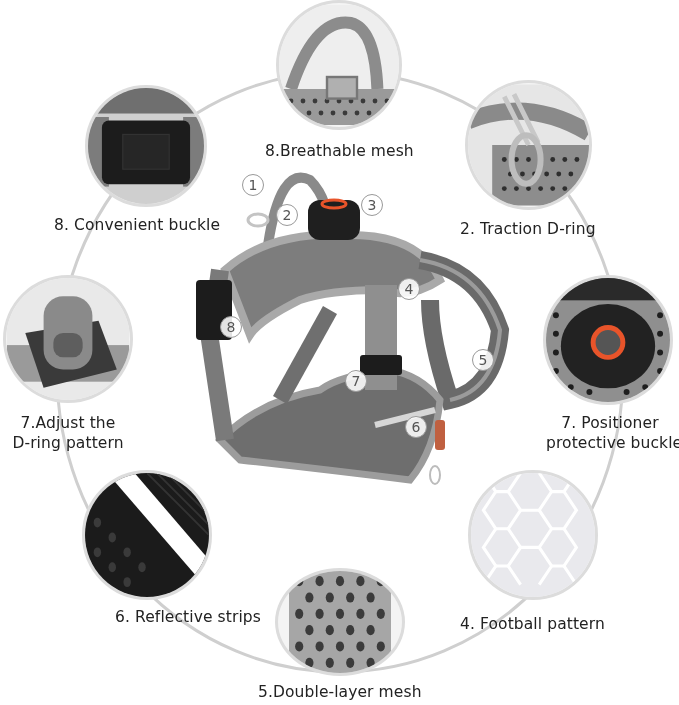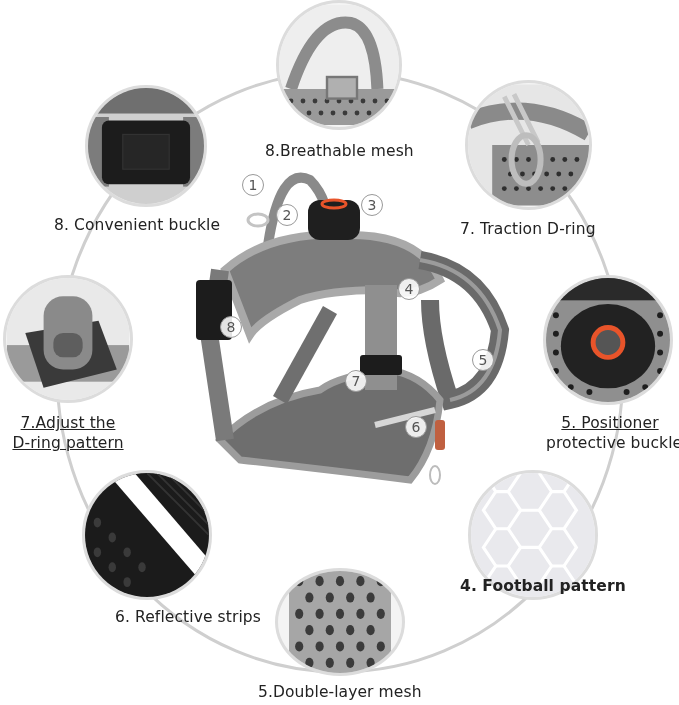--- a/index.html
+++ b/index.html
@@ -3,21 +3,21 @@
   <meta charset="utf-8">
   <style>
     html, body { margin: 0; padding: 0; background: #ffffff; }
     body { width: 679px; height: 705px; position: relative; overflow: hidden;
            font-family: "DejaVu Sans", "Liberation Sans", sans-serif; color: #1f1f1f; }
     .ring { position: absolute; left: 0; top: 0; }
     .feature-circle { position: absolute; border-radius: 50%; border: 3px solid #dcdcdc;
                       box-sizing: border-box; overflow: hidden; background: #f4f4f4; }
     .feature-circle svg { width: 100%; height: 100%; display: block; }
     .label { position: absolute; font-size: 15.5px; line-height: 20px; white-space: nowrap; color: #222; letter-spacing: 0.1px; }
-    .label.center { text-align: center; text-decoration: underline; }
+    .label.center { text-align: center; }
     .harness { position: absolute; left: 180px; top: 160px; width: 340px; height: 330px; }
     .marker { position: absolute; width: 22px; height: 22px; border-radius: 50%;
               border: 1.3px solid #999; background: rgba(255,255,255,0.88); box-sizing: border-box;
               font-size: 14px; line-height: 20px; text-align: center; color: #555; }
   </style>
 </head>
 <body>
 
 <svg class="ring" width="679" height="705">
   <ellipse cx="340" cy="372" rx="283" ry="300" fill="none" stroke="#cfcfcf" stroke-width="3"></ellipse>
@@ -75,21 +75,21 @@
         <circle cx="40" cy="86" r="2"></circle>
         <circle cx="50" cy="86" r="2"></circle>
         <circle cx="60" cy="86" r="2"></circle>
         <circle cx="70" cy="86" r="2"></circle>
         <circle cx="80" cy="86" r="2"></circle>
     </g>
     <path d="M30 10 L50 50 M38 8 L58 48" stroke="#c8c8c8" stroke-width="4"></path>
     <ellipse cx="48" cy="62" rx="12" ry="20" fill="none" stroke="#bdbdbd" stroke-width="5"></ellipse>
   </svg>
 </div>
-<div class="label" style="left:460px;top:219px;">7. Traction D-ring</div>
+<div class="label" style="left:460px;top:219px;">2. Traction D-ring</div>
 
 <div class="feature-circle" style="left:543px;top:275px;width:130px;height:130px;">
   <svg viewBox="0 0 100 100">
     <rect width="100" height="100" fill="#8f8f8f"></rect>
     <rect x="0" y="0" width="100" height="18" fill="#2a2a2a"></rect>
     <g fill="#1e1e1e">
       <circle cx="8" cy="30" r="2.4"></circle>
         <circle cx="8" cy="45" r="2.4"></circle>
         <circle cx="8" cy="60" r="2.4"></circle>
         <circle cx="8" cy="75" r="2.4"></circle>
@@ -100,36 +100,36 @@
       <circle cx="20" cy="88" r="2.4"></circle>
         <circle cx="35" cy="92" r="2.4"></circle>
         <circle cx="65" cy="92" r="2.4"></circle>
         <circle cx="80" cy="88" r="2.4"></circle>
     </g>
     <ellipse cx="50" cy="55" rx="38" ry="34" fill="#222"></ellipse>
     <circle cx="50" cy="52" r="12" fill="#555"></circle>
     <circle cx="50" cy="52" r="12" fill="none" stroke="#e8542a" stroke-width="4"></circle>
   </svg>
 </div>
-<div class="label center" style="left:555px;top:413px;width:110px;">5. Positioner</div>
+<div class="label center" style="left:555px;top:413px;width:110px;">7. Positioner</div>
 <div class="label" style="left:546px;top:433px;">protective buckle</div>
 
 <div class="feature-circle" style="left:468px;top:470px;width:130px;height:130px;">
   <svg viewBox="0 0 100 100">
     <rect width="100" height="100" fill="#e9e9ed"></rect>
     <g fill="none" stroke="#ffffff" stroke-width="2.5">
       <path d="M10 0 L20 15 L10 30 L20 45 L10 60 L20 75 L10 90 L20 105"></path>
       <path d="M40 0 L30 15 L40 30 L30 45 L40 60 L30 75 L40 90"></path>
       <path d="M55 0 L65 15 L55 30 L65 45 L55 60 L65 75 L55 90"></path>
       <path d="M85 0 L75 15 L85 30 L75 45 L85 60 L75 75 L85 90"></path>
       <path d="M20 15 L30 15 M20 45 L30 45 M20 75 L30 75 M65 15 L75 15 M65 45 L75 45 M65 75 L75 75 M40 30 L55 30 M40 60 L55 60"></path>
     </g>
   </svg>
 </div>
-<div class="label" style="left:460px;top:576px;font-weight:bold;">4. Football pattern</div>
+<div class="label" style="left:460px;top:614px;">4. Football pattern</div>
 
 <div class="feature-circle" style="left:275px;top:568px;width:130px;height:108px;">
   <svg viewBox="0 0 100 100">
     <rect width="100" height="100" fill="#a6a6a6"></rect>
     <g fill="#3b3b3b">
       <ellipse cx="10" cy="10" rx="4" ry="5"></ellipse>
         <ellipse cx="30" cy="10" rx="4" ry="5"></ellipse>
         <ellipse cx="50" cy="10" rx="4" ry="5"></ellipse>
         <ellipse cx="70" cy="10" rx="4" ry="5"></ellipse>
         <ellipse cx="90" cy="10" rx="4" ry="5"></ellipse>

